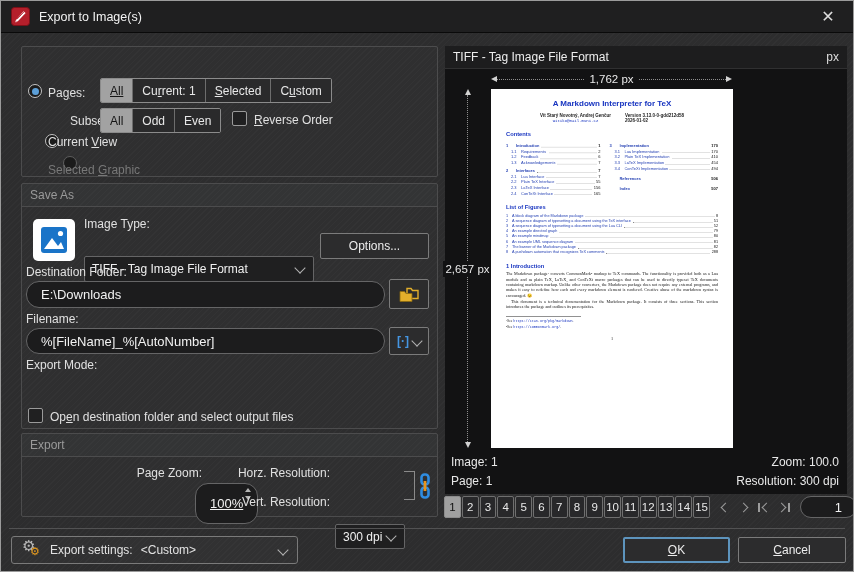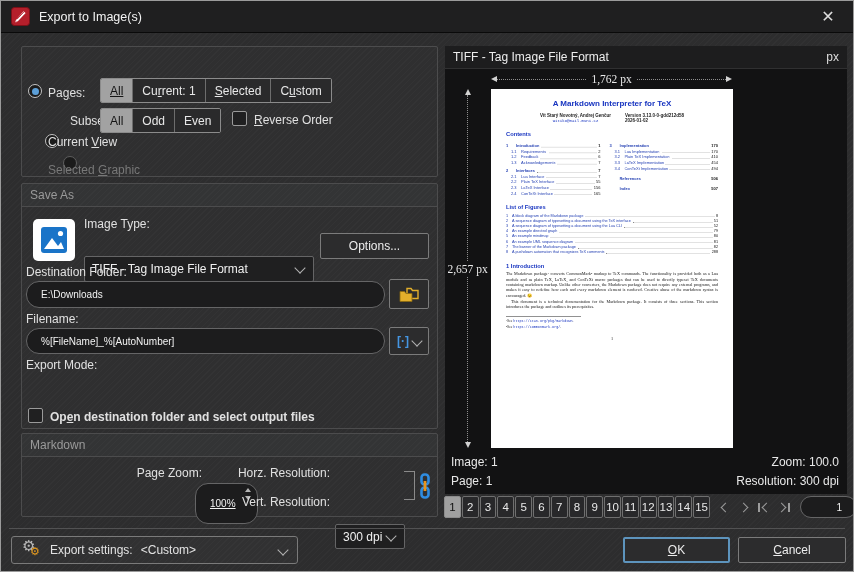--- a/index.html
+++ b/index.html
@@ -29,21 +29,21 @@
   .radio.disabled{border-color:#5e5e5e;}
   .checkbox{width:15px;height:15px;border:1px solid #9a9a9a;border-radius:2px;background:#202021;display:inline-block;box-sizing:border-box;}
   
   .seg{display:inline-flex;border:1px solid #8b8b8b;border-radius:2px;height:25px;box-sizing:border-box;overflow:hidden;background:#262627;}
   .seg .seg-btn{padding:0 9px;display:flex;align-items:center;font-size:12px;color:#e8e8e8;background:#2a2a2b;
     border-left:1px solid #6d6d6d;white-space:nowrap;}
   .seg .seg-btn:first-child{border-left:none;}
   .seg .seg-btn.sel{background:#a2a2a2;color:#141414;}
   
   .input,input.input{background:#1c1c1d;border:1px solid #656566;border-radius:13px;color:#f2f2f2;padding:0 14px;
-    font-size:10px;font-family:"Liberation Sans",sans-serif;display:flex;align-items:center;box-sizing:border-box;outline:none;}
+    font-size:13px;font-family:"Liberation Sans",sans-serif;display:flex;align-items:center;box-sizing:border-box;outline:none;}
   .dd{background:#1f1f20;border:1px solid #656566;border-radius:2px;color:#f0f0f0;display:flex;align-items:center;
     padding:0 24px 0 7px;position:relative;box-sizing:border-box;white-space:nowrap;}
   .dd .chev{position:absolute;right:9px;top:50%;margin-top:-5px;}
   .chev{width:7px;height:7px;border-right:1.5px solid #b2b2b2;border-bottom:1.5px solid #b2b2b2;transform:rotate(45deg);display:inline-block;}
   .btn{background:#2c2c2d;border:1px solid #7b7b7b;border-radius:2px;color:#ececec;display:flex;align-items:center;
     justify-content:center;font-size:12px;box-sizing:border-box;}
   .btn.primary{border:2px solid #5d94bd;}
   
   .spin{justify-content:flex-start;padding-right:18px;position:relative;}
   .spin .arrows{position:absolute;right:6px;top:4px;display:flex;flex-direction:column;gap:4px;}
@@ -51,21 +51,21 @@
   .tri-down{width:0;height:0;border-left:3.5px solid transparent;border-right:3.5px solid transparent;border-top:4px solid #b5b5b5;}
   .swatch{width:40px;height:15px;background:#fff;border:1px solid #777;}
   .link-bracket{position:absolute;left:403px;top:470px;width:11px;height:29px;border:1px solid #8a8a8a;border-left:none;box-sizing:border-box;}
   
   .preview{position:absolute;left:444px;top:45px;width:402px;height:448px;background:#121213;}
   .pv-header{height:23px;background:#1d1d1e;border-bottom:1px solid #303031;display:flex;align-items:center;
     padding:0 8px;font-size:12px;color:#ededed;box-sizing:border-box;}
   .pv-unit{margin-left:auto;color:#dcdcdc;}
   .h-ruler{position:absolute;left:46px;top:27px;width:241px;height:12px;display:flex;align-items:center;}
   .h-line{flex:1;height:0;border-top:1px dotted #8f8f8f;}
-  .r-label{font-size:11.5px;color:#eaeaea;padding:0 5px;white-space:nowrap;font-family:Liberation Serif, serif;}
+  .r-label{font-size:11.5px;color:#eaeaea;padding:0 5px;white-space:nowrap;}
   .arr-left{width:0;height:0;border-top:3.5px solid transparent;border-bottom:3.5px solid transparent;border-right:6px solid #d2d2d2;}
   .arr-right{width:0;height:0;border-top:3.5px solid transparent;border-bottom:3.5px solid transparent;border-left:6px solid #d2d2d2;}
   .v-ruler{position:absolute;left:17px;top:43px;width:11px;height:359px;display:flex;flex-direction:column;align-items:center;}
   .v-line{flex:1;width:0;border-left:1px dotted #8f8f8f;}
   .v-ruler .r-label{background:#121213;padding:2px 2px;}
   .arr-up{width:0;height:0;border-left:3.5px solid transparent;border-right:3.5px solid transparent;border-bottom:6px solid #d2d2d2;}
   .arr-down{width:0;height:0;border-left:3.5px solid transparent;border-right:3.5px solid transparent;border-top:6px solid #d2d2d2;}
   .status{position:absolute;font-size:12px;color:#e8e8e8;white-space:nowrap;}
   
   .doc{position:absolute;left:46px;top:43px;width:242px;height:359px;background:#ffffff;overflow:hidden;}
@@ -188,25 +188,25 @@
     <span class="label abs" style="left:4px;top:128px;">Filename:</span>
     <input class="input abs" style="left: 4px; top: 144px; width: 359px; height: 26px;" value="%[FileName]_%[AutoNumber]">
     <div class="btn abs" style="left:367px;top:143px;width:40px;height:28px;gap:4px;">
       <span class="macro-glyph">[·]</span>
       <span class="chev"></span>
     </div>
 
     <span class="label abs" style="left:4px;top:174px;">Export Mode:</span>
 
     <span class="checkbox abs" style="left:6px;top:224px;"></span>
-    <span class="label abs" style="left:28px;top:226px;font-weight:bold;">Op<u>e</u>n destination folder and select output files</span>
+    <span class="label abs" style="left:28px;top:226px;">Op<u>e</u>n destination folder and select output files</span>
   </div>
 
   <div class="group" style="top:432px;height:84px;">
-    <div class="group-header">Markdown</div>
+    <div class="group-header">Export</div>
     <span class="label right abs" style="left:40px;top:32px;width:140px;">Page Zoom:</span>
     <div class="input spin abs" style="left:173px;top:26px;width:63px;height:41px;text-decoration:underline;">
       <span>100%</span>
       <span class="arrows">
           <span class="tri-up"></span>
           <span class="tri-down"></span>
         </span>
     </div>
     <span class="label right abs" style="left:200px;top:32px;width:108px;">Horz. Resolution:</span>
     <div class="dd abs" style="left:313px;top:26px;width:70px;height:25px;">

